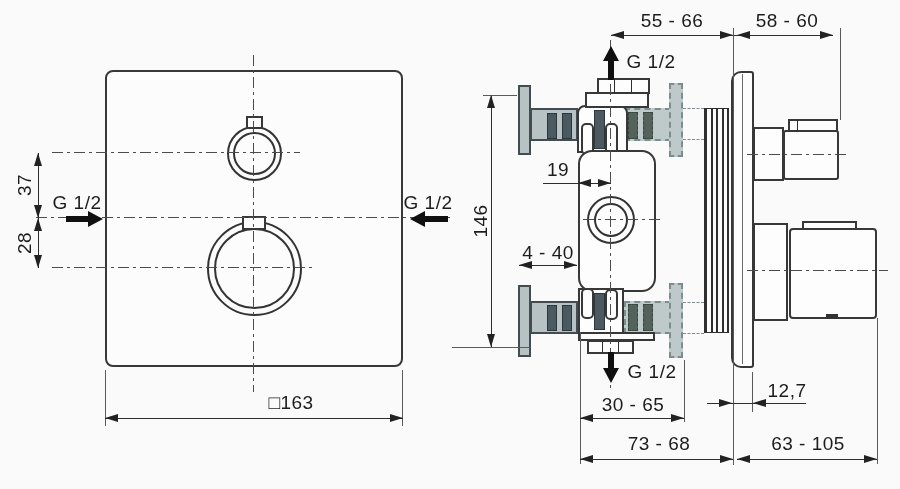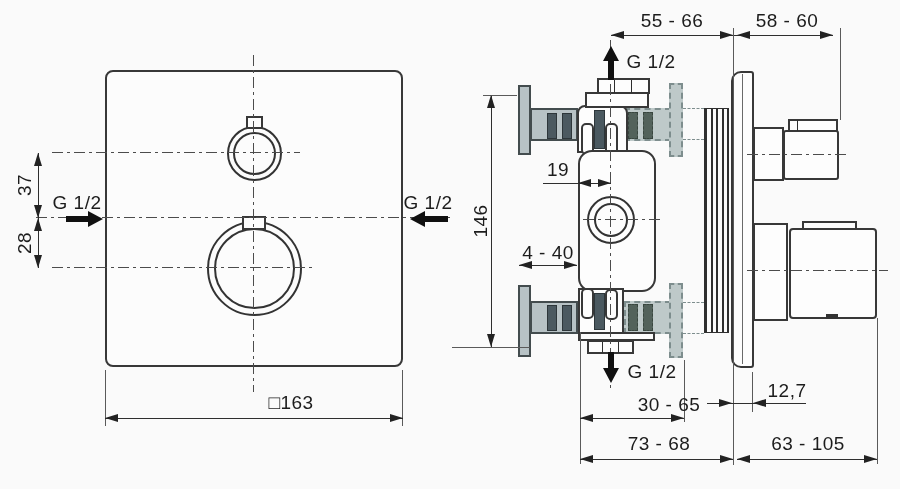--- a/index.html
+++ b/index.html
@@ -175,18 +175,18 @@
   <div class="lbl" style="left:428px;top:202px;">G 1/2</div>
   <div class="lbl" style="left:251px;top:402px;margin-left:40px;">□163</div>
 
   <div class="lbl" style="left:672px;top:20px;">55 - 66</div>
   <div class="lbl" style="left:787px;top:20px;">58 - 60</div>
   <div class="lbl" style="left:651px;top:61px;">G 1/2</div>
   <div class="lbl" style="left:558px;top:169px;">19</div>
   <div class="lbl rot" style="left:480px;top:221px;">146</div>
   <div class="lbl" style="left:548px;top:252px;">4 - 40</div>
   <div class="lbl" style="left:652px;top:371px;">G 1/2</div>
-  <div class="lbl" style="left:633px;top:404px;margin-left:36px;">30 - 65</div>
+  <div class="lbl" style="left:633px;top:404px;">30 - 65</div>
   <div class="lbl" style="left:787px;top:390px;">12,7</div>
   <div class="lbl" style="left:659px;top:443px;">73 - 68</div>
   <div class="lbl" style="left:808px;top:443px;">63 - 105</div>
 
 </div>
 
 </body></html>

